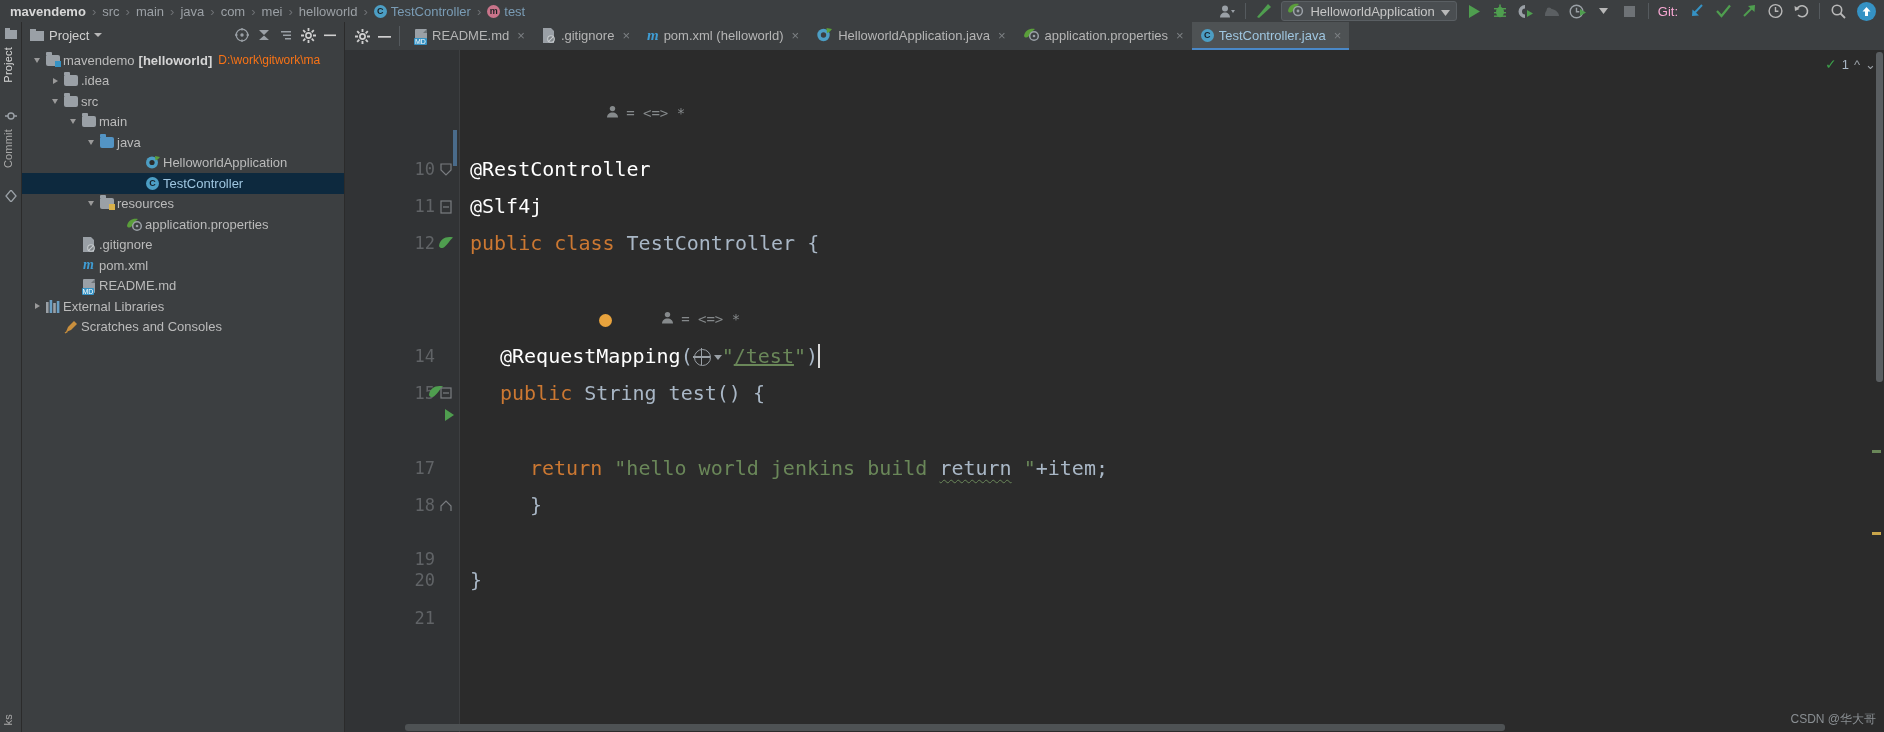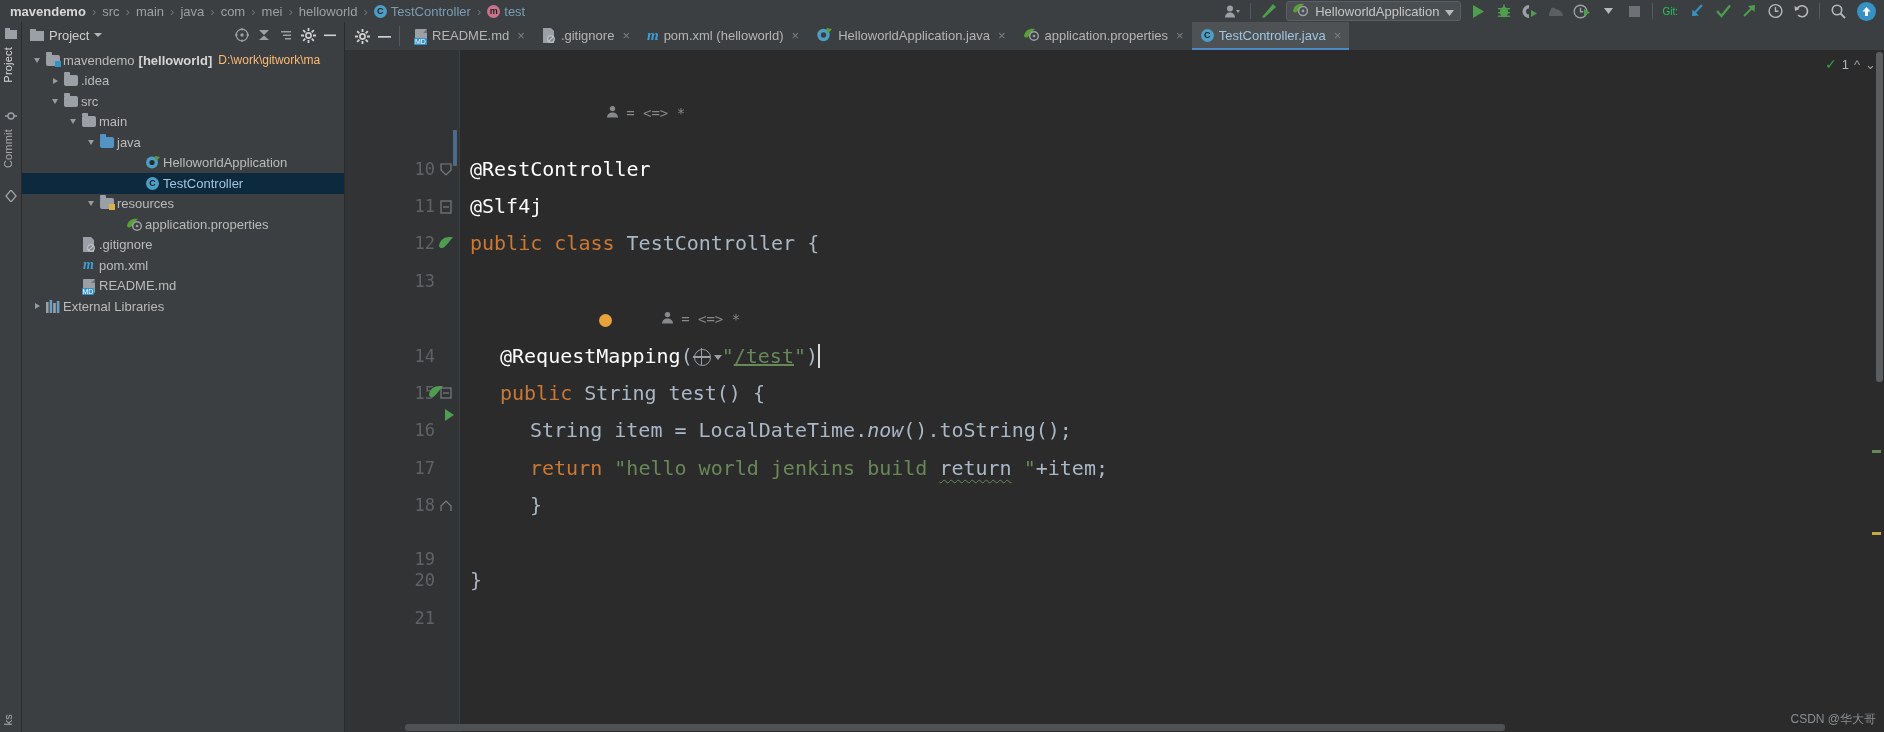--- a/index.html
+++ b/index.html
@@ -33,21 +33,21 @@
   .topbar-right { margin-left:auto; display:flex; align-items:center; padding-right:8px; gap:0px; }
   .tb-btn { width:26px; height:22px; display:flex; align-items:center; justify-content:center;
             cursor:default; }
   .tb-sep { width:1px; height:16px; background:#555a5e; margin:0 5px; }
   .runcfg {
     display:flex; align-items:center; gap:6px; height:20px;
     background:#4a4e51; border:1px solid #5a5f63; border-radius:3px;
     padding:0 6px 0 5px; margin:0 4px;
   }
   .runcfg-label { color:#c6c6c6; font-size:13px; white-space:nowrap; }
-  .git-label { color:#22c55e; font-size:10px; margin:0 6px 0 4px; }
+  .git-label { color:#f9a8d4; font-size:13px; margin:0 6px 0 4px; }
   .blue-circle { width:19px; height:19px; border-radius:50%; background:#3592c4;
                  display:flex; align-items:center; justify-content:center; margin-left:6px; }
 
   
   .leftstrip {
     position:absolute; left:0; top:22px; width:22px; height:710px;
     background:#3c3f41; border-right:1px solid #2b2b2b;
   }
   .vtab {
     position:absolute; left:2px; width:18px;
@@ -85,21 +85,21 @@
   .tw { width:14px; flex:0 0 14px; display:flex; align-items:center; justify-content:center; }
   .arrow-r { width:0;height:0;border-top:3.5px solid transparent;border-bottom:3.5px solid transparent;
              border-left:5px solid #9a9a9a; }
   .arrow-d { width:0;height:0;border-left:3.5px solid transparent;border-right:3.5px solid transparent;
              border-top:5px solid #9a9a9a; }
   .tico { width:17px; flex:0 0 17px; display:flex; align-items:center; justify-content:center; margin-right:2px; }
   .tlabel { color:#bbbbbb; }
   .tlabel.sel { color:#9fc6e0; }
   .tlabel.excluded { color:#9a9b2f; }
   .tbold { font-weight:bold; color:#d5d5d5; }
-  .tpath { color:#fdba74; margin-left:6px; font-size:12px; }
+  .tpath { color:#f97316; margin-left:6px; font-size:12px; }
 
   .folder { width:14px;height:11px;background:#9aa0a6;border-radius:1px 2px 2px 2px; position:relative; }
   .folder:before { content:""; position:absolute; left:0; top:-3px; width:6px; height:3px;
                    background:#9aa0a6; border-radius:1px 1px 0 0; }
   .folder.blue { background:#5394c4; }
   .folder.blue:before { background:#5394c4; }
   .folder.orange { background:#cc7832; }
   .folder.orange:before { background:#cc7832; }
   .folder .badge { position:absolute; right:-1px; bottom:-1px; width:6px; height:6px; }
   .badge-blue { background:#3592c4; }
@@ -547,20 +547,30 @@
         <svg width="15" height="13" viewBox="0 0 15 13">
           <rect x="1" y="2" width="2.6" height="11" fill="#9aa0a6"></rect>
           <rect x="4.6" y="0" width="2.6" height="13" fill="#6a9fc4"></rect>
           <rect x="8.2" y="3" width="2.6" height="10" fill="#9aa0a6"></rect>
           <rect x="11.8" y="1" width="2.6" height="12" fill="#6a9fc4"></rect>
         </svg>
       </span>
       <span class="tlabel">External Libraries</span>
     </div>
 
+    <div class="trow">
+      <span class="tw" style="margin-left:26px;"></span>
+      <span class="tico">
+        <svg width="14" height="14" viewBox="0 0 14 14">
+          <path d="M2 12 L4 7 L10 1 L13 4 L7 10 Z" fill="#c98f3d"></path>
+          <path d="M1 13 L3.5 11.5" stroke="#c98f3d" stroke-width="1.4"></path>
+        </svg>
+      </span>
+      <span class="tlabel">Scratches and Consoles</span>
+    </div>
 
   </div>
 </div>
 
 <div class="editorarea">
 
   <div class="tabbar">
     <div class="tabbar-left">
       <div class="tb-icon-btn">
         <svg width="15" height="15" viewBox="0 0 15 15">
@@ -678,23 +688,20 @@
       <div class="line" style="top:174px;">
         <span class="lnum">12</span>
         <span class="gutter-ico" style="left:92px; top:9px;">
           <svg width="18" height="17" viewBox="0 0 18 17">
             <path d="M1 11 C2 4 8 1 15 2.5 C11 6 10 9 7 11.5 C4.5 13.8 2 13.5 1 11Z" fill="#4f9e4f"></path>
           </svg>
         </span>
         <span class="code" style="left:125px;"><span class="kw">public</span><span class="plain"> </span><span class="kw">class</span><span class="plain"> </span><span class="cls">TestController</span><span class="plain"> {</span></span>
       </div>
 
-      <div class="line" style="top:212px;">
-        <span class="lnum">13</span>
-      </div>
 
       <div class="line" style="top:250px;">
         <span class="gutter-ico" style="left:250px; top:10px;">
           <span class="bulb"></span>
         </span>
         <span class="hint" style="left:215px;">
           <span>
             <svg width="13" height="13" viewBox="0 0 13 13">
                 <circle cx="6.5" cy="3.6" r="2.7" fill="#868a8c"></circle>
                 <path d="M1 12.5 c0-3 2.4-5 5.5-5s5.5 2 5.5 5z" fill="#868a8c"></path>
@@ -724,24 +731,20 @@
         </span>
         <span class="code" style="left:155px;"><span class="kw">public</span><span class="plain"> </span><span class="cls">String</span><span class="plain"> test() {</span></span>
       </div>
 
       <div class="gutter-ico" style="left:94px; top:355px;">
         <svg width="14" height="14" viewBox="0 0 14 14">
             <path d="M3 1 L12 7 L3 13 Z" fill="#4f9e4f"></path>
           </svg>
       </div>
 
-      <div class="line" style="top:361px;">
-        <span class="lnum">16</span>
-        <span class="code" style="left:185px;"><span class="cls">String</span><span class="plain"> item = </span><span class="cls">LocalDateTime</span><span class="plain">.</span><span class="ital">now</span><span class="plain">().toString();</span></span>
-      </div>
 
       <div class="line" style="top:399px;">
         <span class="lnum">17</span>
         <span class="code" style="left:185px;"><span class="kw">return</span><span class="plain"> </span><span class="str">"hello world jenkins build </span><span class="str typo">return</span><span class="str"> "</span><span class="plain">+item;</span></span>
       </div>
 
       <div class="line" style="top:436px;text-decoration:underline;">
         <span class="lnum">18</span>
         <span class="fold">
           <svg width="14" height="16" viewBox="0 0 14 16">

